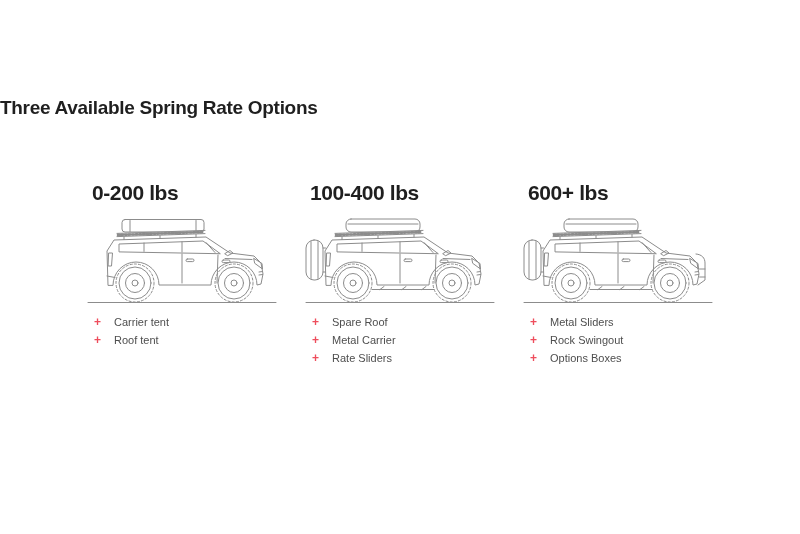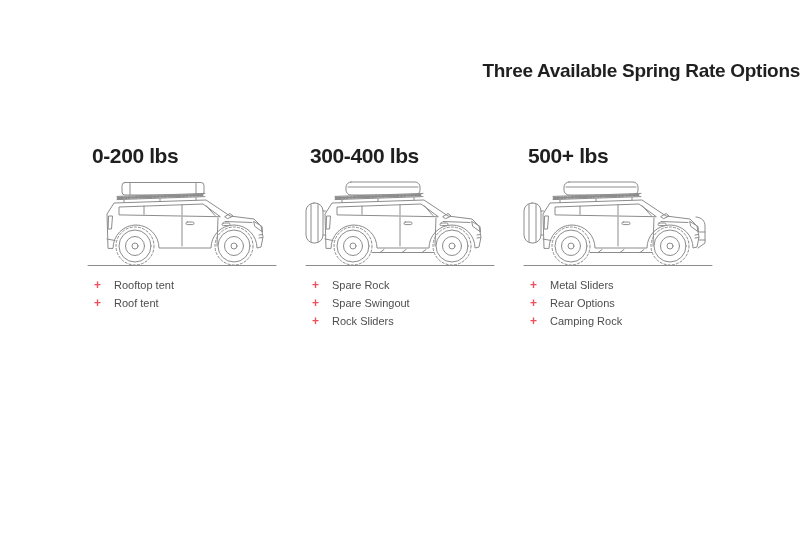--- a/index.html
+++ b/index.html
@@ -10,22 +10,22 @@
     --background:#FFFFFF;
   }
   *{margin:0;padding:0;box-sizing:border-box;}
   html,body{background:var(--background);}
   body{
     font-family:"Liberation Sans",sans-serif;
     width:800px;height:534px;overflow:hidden;
   }
   .canvas{width:800px;height:534px;background:var(--background);position:relative;}
   .page-title{
-    padding-top:59px;
-    text-align:right;
+    padding-top:96px;
+    text-align:left;
     font-size:19px;line-height:24px;
     font-weight:800;letter-spacing:-0.3px;
     color:var(--heading-text);
   }
   .columns{
     display:flex;
     gap:22px;
     padding:0 84px;
     margin-top:62px;
   }
@@ -148,72 +148,72 @@
 
     <div class="col">
       <div class="col-heading">0-200 lbs</div>
       <svg class="car" viewBox="0 0 196 100">
         <use href="#suv-base"></use>
         <use href="#acc-rooftop-tent"></use>
       </svg>
       <ul class="feature-list">
         <li class="feature-item">
           <span class="plus">+</span>
-          <span>Rooftop tent</span>
+          <span>Carrier tent</span>
         </li>
         <li class="feature-item">
           <span class="plus">+</span>
           <span>Roof tent</span>
         </li>
       </ul>
     </div>
 
     <div class="col">
-      <div class="col-heading">300-400 lbs</div>
+      <div class="col-heading">100-400 lbs</div>
       <svg class="car" viewBox="0 0 196 100">
         <use href="#suv-base"></use>
         <use href="#acc-roof-box"></use>
         <use href="#acc-rear-spare"></use>
         <use href="#acc-rock-sliders"></use>
       </svg>
       <ul class="feature-list">
         <li class="feature-item">
           <span class="plus">+</span>
-          <span>Spare Rock</span>
-        </li>
-        <li class="feature-item">
-          <span class="plus">+</span>
-          <span>Spare Swingout</span>
-        </li>
-        <li class="feature-item">
-          <span class="plus">+</span>
-          <span>Rock Sliders</span>
+          <span>Spare Roof</span>
+        </li>
+        <li class="feature-item">
+          <span class="plus">+</span>
+          <span>Metal Carrier</span>
+        </li>
+        <li class="feature-item">
+          <span class="plus">+</span>
+          <span>Rate Sliders</span>
         </li>
       </ul>
     </div>
 
     <div class="col">
-      <div class="col-heading">500+ lbs</div>
+      <div class="col-heading">600+ lbs</div>
       <svg class="car" viewBox="0 0 196 100">
         <use href="#suv-base"></use>
         <use href="#acc-roof-box"></use>
         <use href="#acc-rear-spare"></use>
         <use href="#acc-rock-sliders"></use>
         <use href="#acc-bull-bar"></use>
       </svg>
       <ul class="feature-list">
         <li class="feature-item">
           <span class="plus">+</span>
           <span>Metal Sliders</span>
         </li>
         <li class="feature-item">
           <span class="plus">+</span>
-          <span>Rear Options</span>
-        </li>
-        <li class="feature-item">
-          <span class="plus">+</span>
-          <span>Camping Rock</span>
+          <span>Rock Swingout</span>
+        </li>
+        <li class="feature-item">
+          <span class="plus">+</span>
+          <span>Options Boxes</span>
         </li>
       </ul>
     </div>
 
   </div>
 </div>
 
 </body></html>

